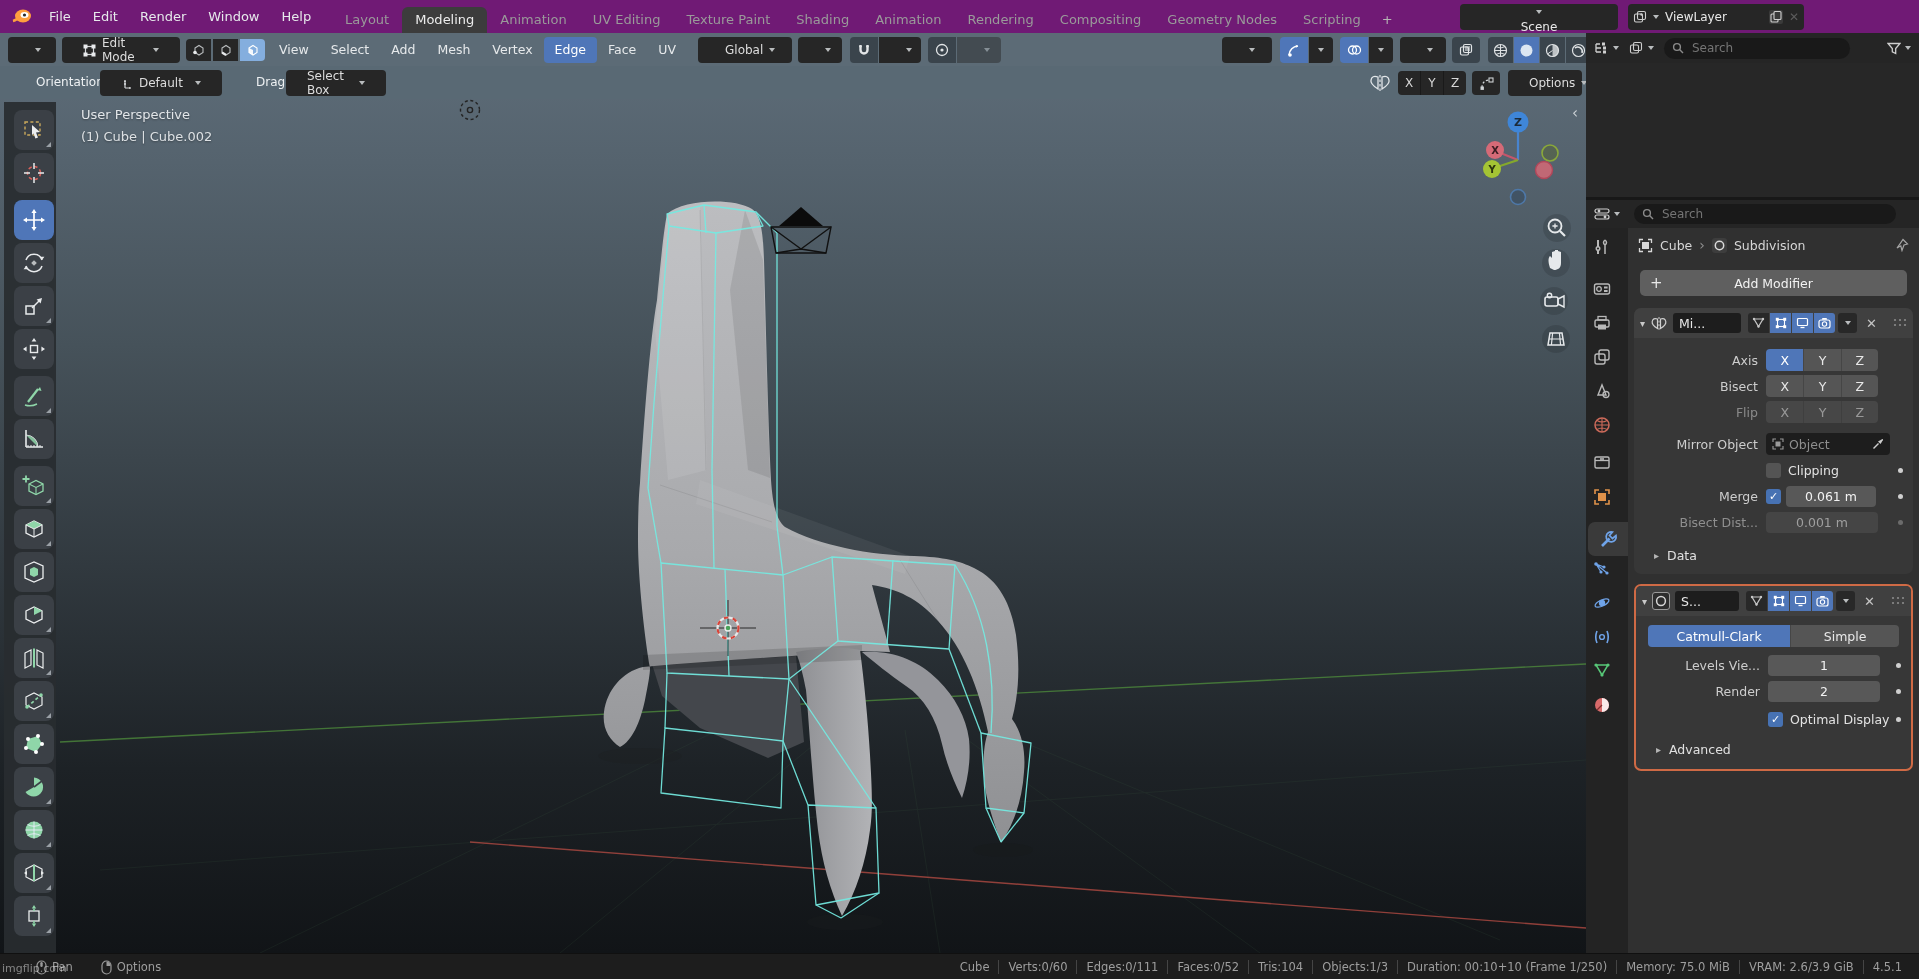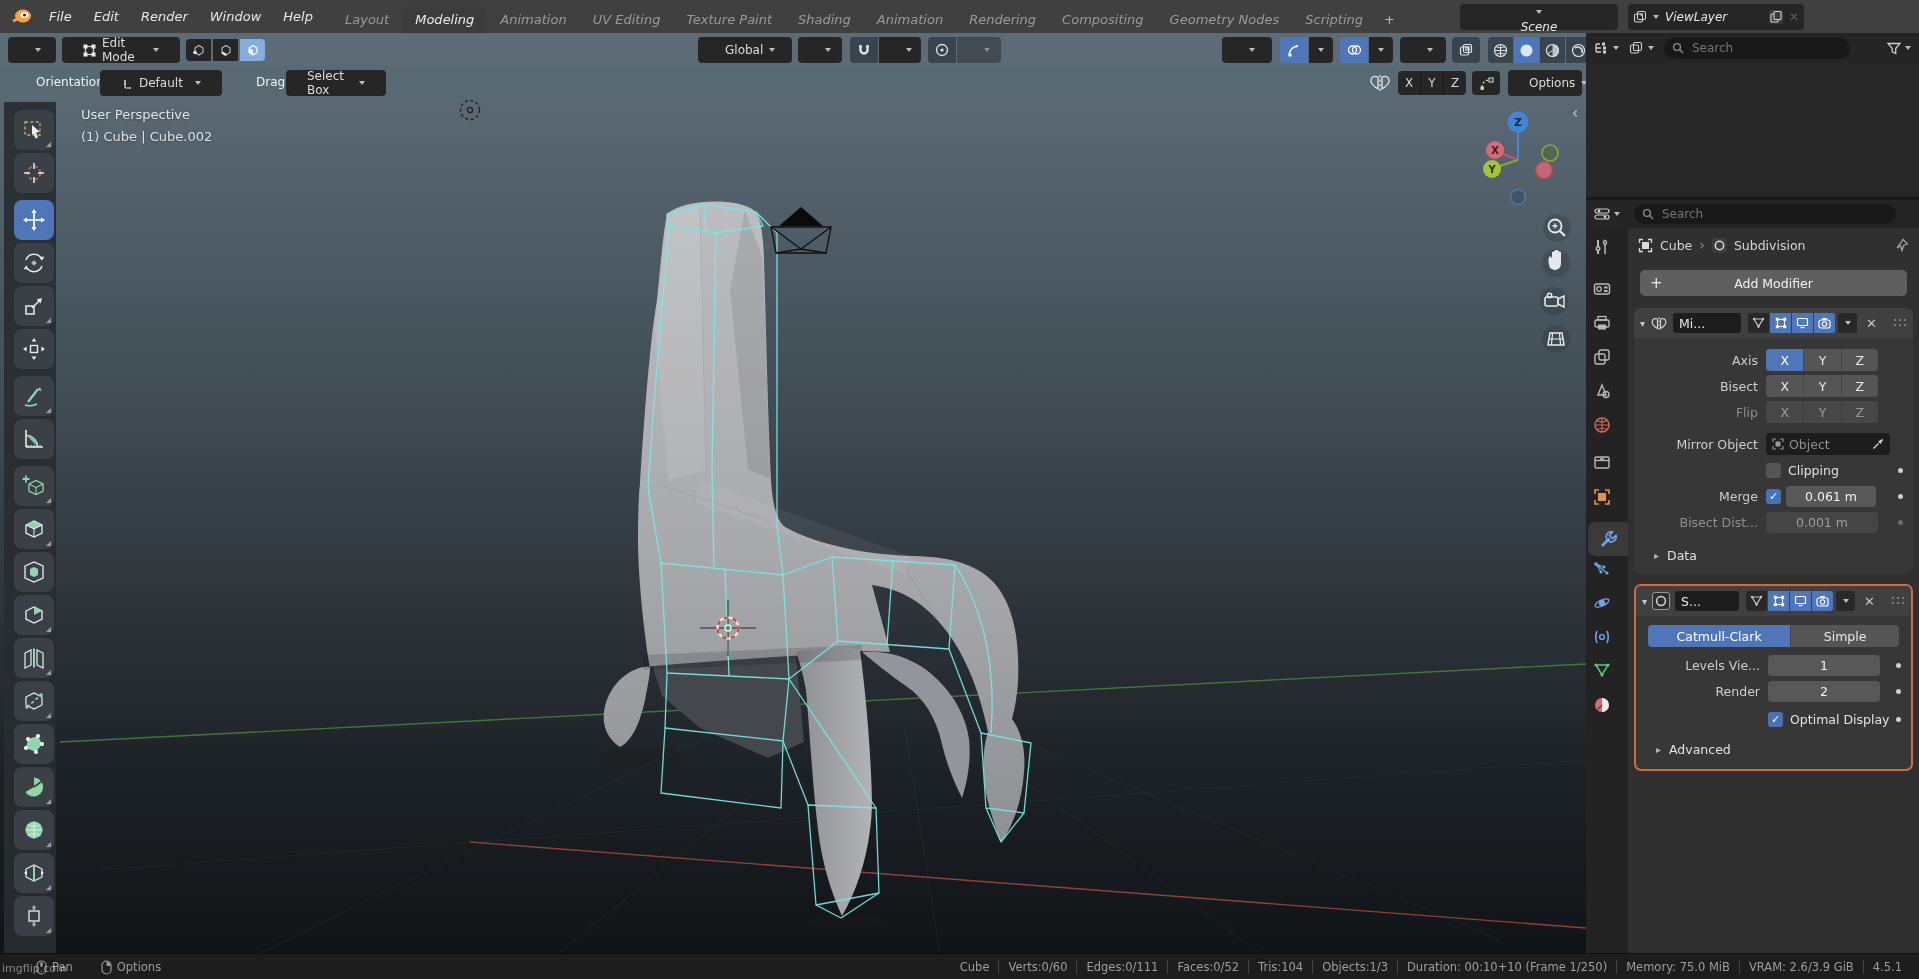--- a/index.html
+++ b/index.html
@@ -29,21 +29,21 @@
   .mini{display:flex;}
   .mini div{width:22px;height:24px;line-height:24px;text-align:center;background:#262626;color:#d8d8d8;border-right:1px solid #1a1a1a;}
   .mini div:first-child{border-radius:4px 0 0 4px;}
   .mini div:last-child{border-radius:0 4px 4px 0;border-right:none;}
 </style>
 </head>
 <body>
 
 <div id="app">
 
-  <div class="abs row" style="left:0;top:0;width:1919px;height:33px;background:#404040;border-bottom:6px solid #ec4899;font-style:italic;">
+  <div class="abs row" style="left:0;top:0;width:1919px;height:33px;background:#701a75;border-bottom:6px solid #ec4899;">
     <svg class="abs" style="left:10px;top:5px;" width="24" height="24" viewBox="0 0 24 24">
       <ellipse cx="13" cy="11" rx="8" ry="6.5" fill="#ff9f3e"></ellipse>
       <ellipse cx="14.5" cy="10" rx="4" ry="3" fill="#fff"></ellipse>
       <circle cx="14.5" cy="10" r="1.6" fill="#2b2b2b"></circle>
       <path d="M3,16 Q7,15 10,11" stroke="#ff9f3e" stroke-width="2.5" fill="none"></path>
     </svg>
     <div class="abs row" style="left:38px;top:3px;height:27px;font-size:13px;">
       <div class="menu-item">File</div>
       <div class="menu-item">Edit</div>
       <div class="menu-item">Render</div>
@@ -259,20 +259,30 @@
             <path d="M3,9.5 L7,12" stroke="#e8eaec" stroke-width="2.2"></path>
           </svg>
       </div>
       <div style="width:25px;height:22px;background:#84aede;border-radius:0 4px 4px 0;display:flex;align-items:center;justify-content:center;">
         <svg width="14" height="14" viewBox="0 0 14 14">
             <polygon points="3,5 7,2.5 11,5 11,9.5 7,12 3,9.5" fill="none" stroke="#fff" stroke-width="1.1"></polygon>
             <polygon points="3,5 7,7 7,12 3,9.5" fill="#ffffff" opacity="0.9"></polygon>
           </svg>
       </div>
     </div>
+    <div class="abs row" style="left:268px;top:4px;font-size:12.5px;">
+      <div class="menu-item">View</div>
+      <div class="menu-item">Select</div>
+      <div class="menu-item">Add</div>
+      <div class="menu-item">Mesh</div>
+      <div class="menu-item">Vertex</div>
+      <div class="menu-item menu-active">Edge</div>
+      <div class="menu-item">Face</div>
+      <div class="menu-item">UV</div>
+    </div>
     <div class="abs dd" style="left:698px;top:4px;width:94px;">
       <svg width="13" height="13" viewBox="0 0 13 13">
           <path d="M2,11 L2,3 M2,11 L10,11" stroke="#d5d8da" stroke-width="1.3"></path>
           <path d="M2,3 L0.8,5 L3.2,5 Z M10,11 L8,9.8 L8,12.2 Z" fill="#d5d8da"></path>
           <path d="M2,11 L8,5" stroke="#d5d8da" stroke-width="1"></path>
         </svg>
       <span style="flex:1;">Global</span>
       <span class="chev"></span>
     </div>
     <div class="abs dd" style="left:798px;top:4px;width:44px;">

